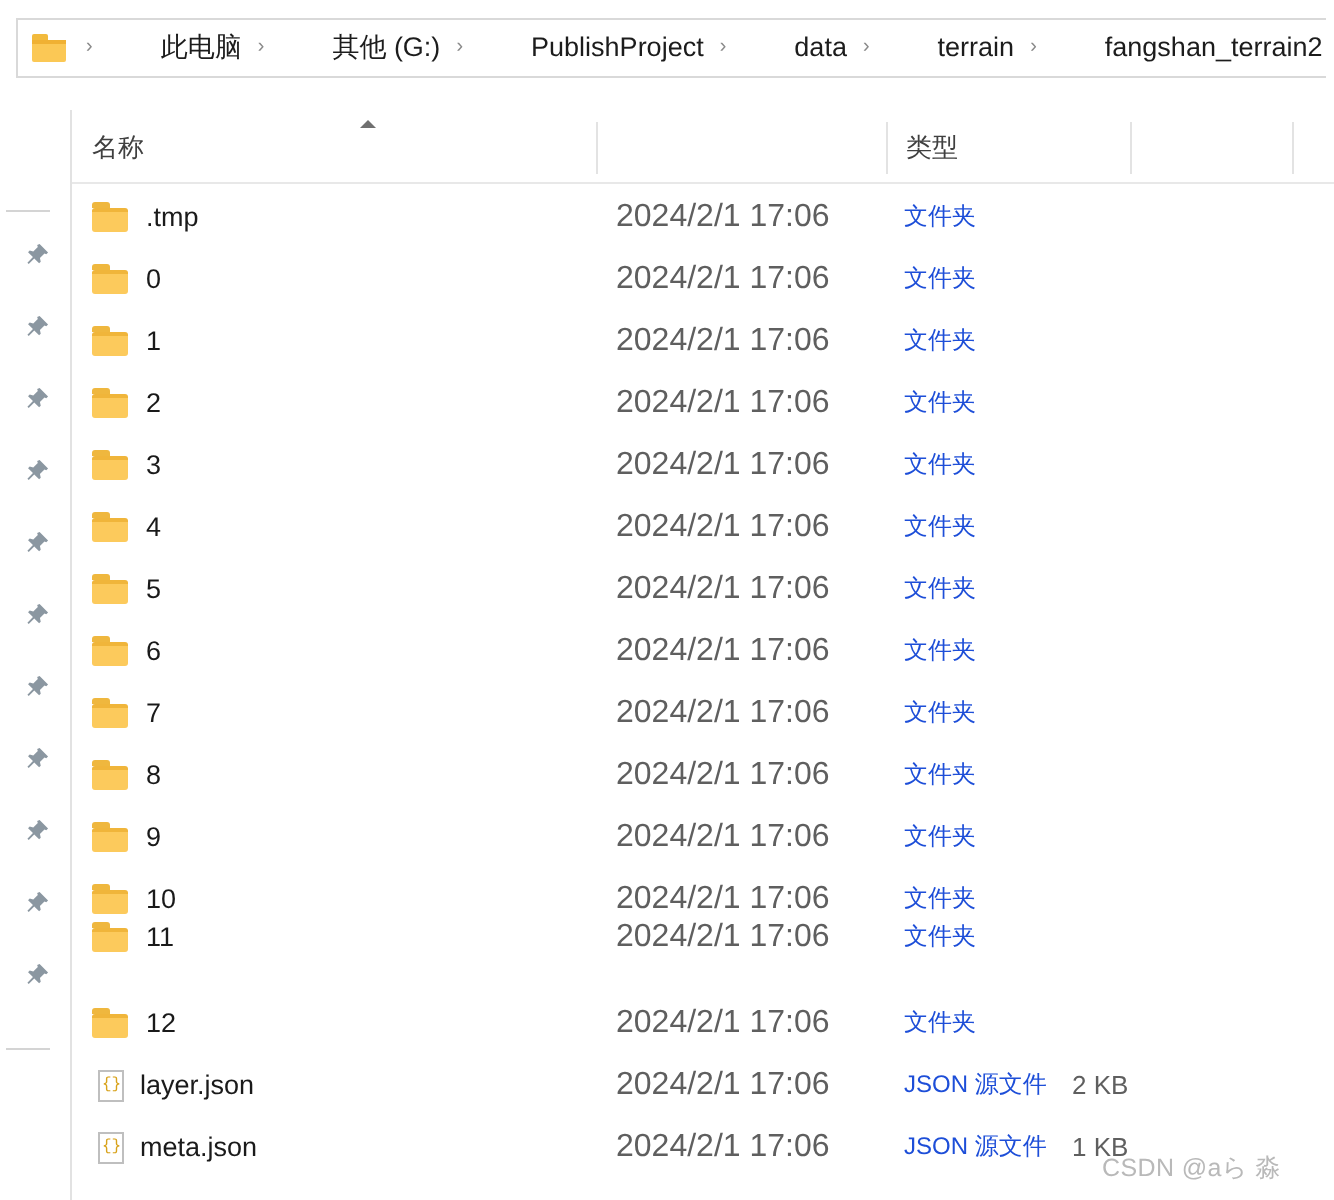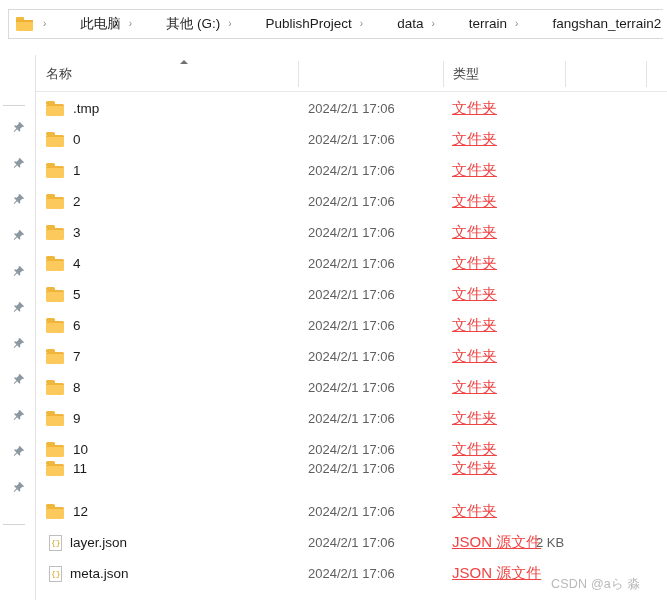--- a/index.html
+++ b/index.html
@@ -179,31 +179,30 @@
   .cell-name {
     position: absolute;
     left: 10px;
     display: flex;
     align-items: center;
     width: 250px;
   }
   .cell-date {
     position: absolute;
     left: 272px;
-    font-size: 13px;
+    font-size: 16px;
     color: #5f5f5f;
     white-space: nowrap;
   }
   .cell-type {
     position: absolute;
     left: 416px;
-    font-size: 15px;
-    color: #ef4444;
-    white-space: nowrap;
-    text-decoration: underline;
+    font-size: 12px;
+    color: #1d4ed8;
+    white-space: nowrap;
   }
   .cell-size {
     position: absolute;
     left: 500px;
     width: 110px;
     font-size: 13px;
     color: #5f5f5f;
     white-space: nowrap;
   }
   .row-name-text {
@@ -557,16 +556,17 @@
     </div>
     <div class="file-row" style="top: 465px;">
       <div class="cell-name">
         <span class="json-icon">
           <span class="glyph">{}</span>
         </span>
         <span class="row-name-text">meta.json</span>
       </div>
       <div class="cell-date">2024/2/1 17:06</div>
       <div class="cell-type">JSON 源文件</div>
+      <div class="cell-size">1 KB</div>
     </div>
   </div>
 
 <div class="watermark">CSDN @aら  淼</div>
 
 </body></html>

